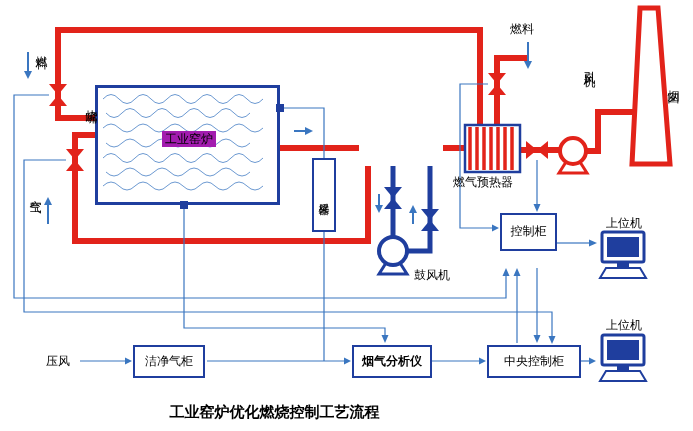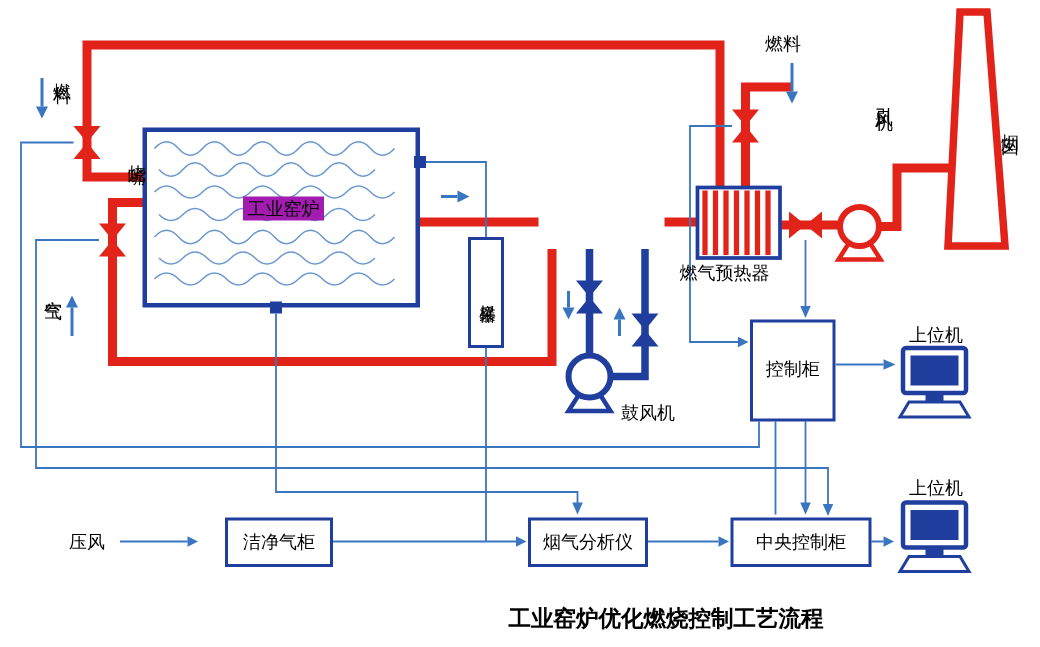--- a/index.html
+++ b/index.html
@@ -14,21 +14,21 @@
     font-family:"Liberation Sans","DejaVu Sans",sans-serif;color:var(--text);
   }
   svg.layer{position:absolute;left:0;top:0;}
   .box{
     position:absolute;border:2px solid var(--pipe-blue);background:#fff;
     display:flex;align-items:center;justify-content:center;
     font-size:12px;box-sizing:border-box;text-align:center;line-height:1.1;
   }
   .lbl{position:absolute;font-size:12px;line-height:1.2;white-space:nowrap;}
   .vert{writing-mode:vertical-rl;text-orientation:upright;letter-spacing:2px;white-space:normal;}
-  .title{position:absolute;left:0;top:403px;width:549px;text-align:right;
+  .title{position:absolute;left:0;top:403px;width:549px;text-align:center;
          font-size:15px;font-weight:bold;}
   
   .pr{stroke:var(--pipe-red);stroke-width:6;fill:none;}
   .prt{stroke:var(--pipe-red);stroke-width:3.5;fill:none;}
   .pb{stroke:var(--pipe-blue);stroke-width:5;fill:none;}
   .sig{stroke:var(--signal-blue);stroke-width:1.2;fill:none;}
   .arr{fill:var(--signal-blue);stroke:none;}
   .arrB{stroke:var(--signal-blue);stroke-width:2;fill:none;}
   .vr{fill:var(--pipe-red);stroke:none;}
   .vb{fill:var(--pipe-blue);stroke:none;}
@@ -177,25 +177,25 @@
       <polygon class="shape-b" stroke-width="2" points="600,381 646,381 640,371 606,371"></polygon>
     </g>
   </svg>
 
   <div class="box" style="left:95px;top:85px;width:185px;height:120px;border-width:3px;background:transparent;"></div>
   <div class="lbl" style="left:162px;top:131px;background:#a21caf;padding:1px 3px;">工业窑炉</div>
 
 
   <div class="box vert" style="left:312px;top:158px;width:24px;height:74px;font-size:11px;letter-spacing:1px;">采样器</div>
 
-  <div class="box" style="left:500px;top:213px;width:57px;height:68px;">控制柜</div>
-
-  <div class="box" style="left:150px;top:345px;width:72px;height:33px;text-align:center;">洁净气柜</div>
-
-  <div class="box" style="left:352px;top:345px;width:80px;height:33px;">烟气分析仪</div>
+  <div class="box" style="left:500px;top:213px;width:57px;height:38px;">控制柜</div>
+
+  <div class="box" style="left:133px;top:345px;width:72px;height:33px;text-align:center;">洁净气柜</div>
+
+  <div class="box" style="left:352px;top:345px;width:80px;height:33px;font-weight:bold;">烟气分析仪</div>
 
   <div class="box" style="left:487px;top:345px;width:94px;height:33px;">中央控制柜</div>
 
   <div class="lbl" style="left:453px;top:175px;width:80px;text-align:left;">燃气预热器</div>
 
   <div class="lbl vert" style="left:34px;top:46px;">燃料</div>
 
   <div class="lbl vert" style="left:84px;top:100px;">烧嘴</div>
 
   <div class="lbl vert" style="left:28px;top:190px;">空气</div>

